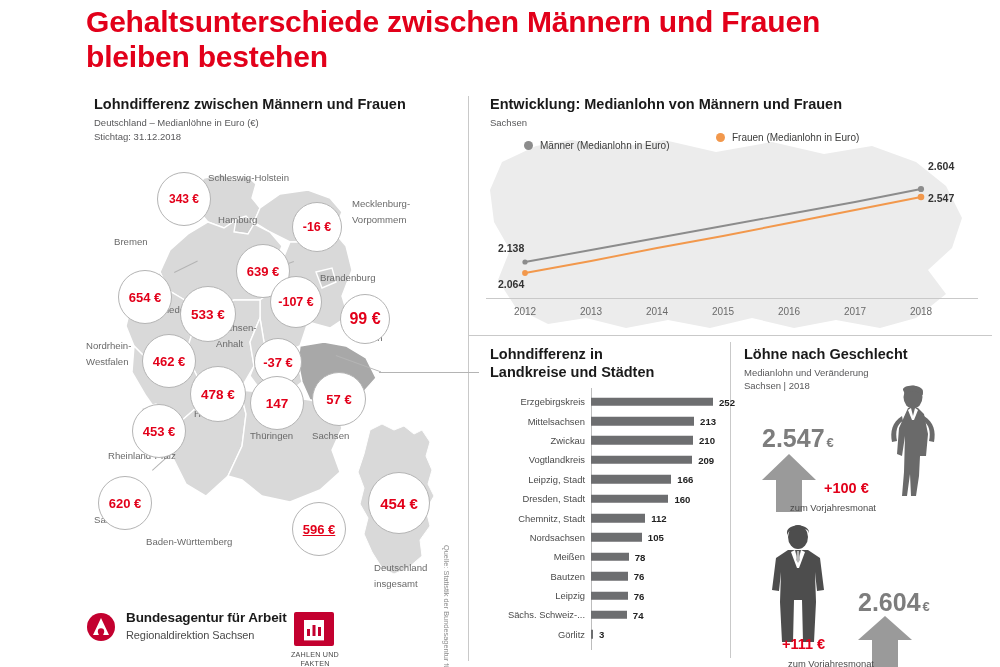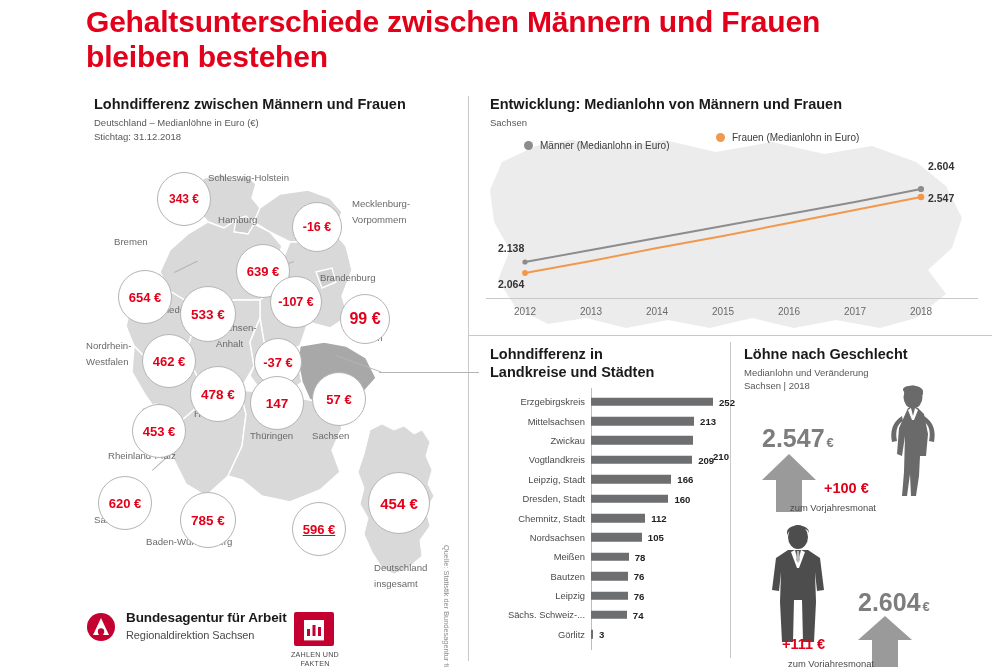--- a/index.html
+++ b/index.html
@@ -211,21 +211,20 @@
       <div class="bub" style="left:106px;top:216px;width:56px;height:56px;font-size:13.5px;">478 €</div>
 
       <div class="bub" style="left:166px;top:226px;width:54px;height:54px;font-size:13.5px;">147</div>
 
       <div class="bub" style="left:228px;top:222px;width:54px;height:54px;font-size:13px;">57 €</div>
 
       <div class="bub" style="left:48px;top:254px;width:54px;height:54px;font-size:13px;">453 €</div>
 
       <div class="bub" style="left:14px;top:326px;width:54px;height:54px;font-size:13px;">620 €</div>
 
-      <div class="bub" style="left:96px;top:342px;width:56px;height:56px;font-size:13.5px;">785 €</div>
 
       <div class="bub" style="left:208px;top:352px;width:54px;height:54px;font-size:13px;text-decoration:underline;">596 €</div>
 
       <div class="bub" style="left:284px;top:322px;width:62px;height:62px;font-size:15px;">454 €</div>
     </div>
 
     <div id="srcVert">Quelle: Statistik der Bundesagentur für Arbeit</div>
   </div>
 
   <div id="footer">
@@ -321,21 +320,21 @@
           <div class="bname">Mittelsachsen</div>
           <div class="btrack">
             <div class="bbar" style="width: 103.119px; background: rgb(109, 110, 112);"></div>
             <div class="bval" style="left: 109.119px;">213</div>
           </div>
         </div>
         <div class="brow">
           <div class="bname">Zwickau</div>
           <div class="btrack">
             <div class="bbar" style="width: 101.667px; background: rgb(109, 110, 112);"></div>
-            <div class="bval" style="left: 122px; margin-top: 16px;">210</div>
+            <div class="bval" style="left: 108px;">210</div>
           </div>
         </div>
         <div class="brow">
           <div class="bname">Vogtlandkreis</div>
           <div class="btrack">
             <div class="bbar" style="width: 101.183px; background: rgb(109, 110, 112);"></div>
             <div class="bval" style="left: 107.183px;">209</div>
           </div>
         </div>
         <div class="brow">

